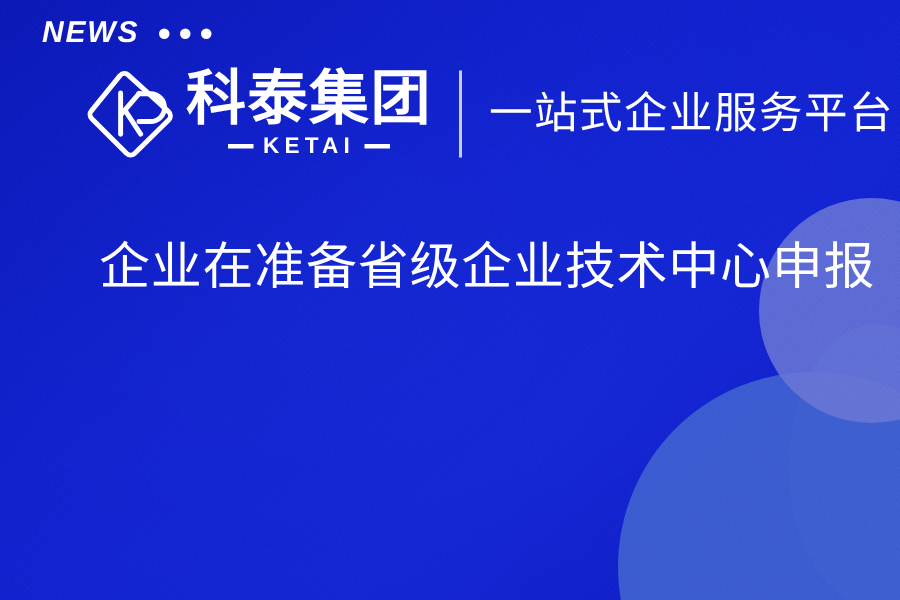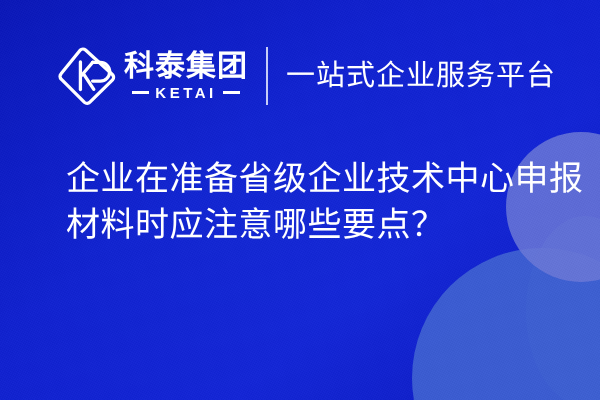--- a/index.html
+++ b/index.html
@@ -125,21 +125,21 @@
   .brand-words {
     margin-left: 6px;
     display: flex;
     flex-direction: column;
     align-items: center;
     justify-content: center;
   }
   .brand-cn {
     font-family: "DejaVu Sans", "Liberation Sans", sans-serif;
     font-weight: 700;
-    font-size: 30px;
+    font-size: 40px;
     line-height: 1.02;
     color: #ffffff;
     letter-spacing: 1px;
     white-space: nowrap;
   }
   .brand-en {
     display: flex;
     align-items: center;
     gap: 6px;
     margin-top: 2px;
@@ -214,20 +214,28 @@
 </style>
 </head>
 <body>
 
 <div class="banner">
 
   <div class="corner-arc-mid"></div>
   <div class="corner-arc-outer"></div>
   <div class="corner-arc-inner"></div>
 
+  <div class="news-row">
+    <div class="news-label">NEWS</div>
+    <div class="news-dots">
+      <i></i>
+      <i></i>
+      <i></i>
+    </div>
+  </div>
 
   <div class="brand-row">
 
     <svg class="brand-mark" viewBox="0 0 64 64" aria-hidden="true">
       <g fill="none" stroke="#ffffff" stroke-width="3.4" stroke-linecap="round" stroke-linejoin="round">
         <path d="M30.5 5.2 L58.2 30.4 a4 4 0 0 1 0.2 5.6 L35.0 59.0 a4 4 0 0 1 -5.6 0.2 L5.4 35.3 a4 4 0 0 1 -0.2 -5.6 L24.9 5.4 a4 4 0 0 1 5.6 -0.2 Z"></path>
         <path d="M25.2 17.5 L25.2 46.0"></path>
         <path d="M25.4 32.5 L38.0 17.8"></path>
         <path d="M28.6 30.0 L39.0 45.8"></path>
         <path d="M37.6 18.0 L45.8 18.0 a9.6 9.6 0 0 1 0 19.2 L37.8 37.2"></path>
@@ -246,16 +254,15 @@
     <div class="brand-divider"></div>
 
     <div class="tagline-block">
       <div class="tagline-main">一站式企业服务平台</div>
     </div>
 
   </div>
 
   <div class="headline">
     <div class="headline-line">企业在准备省级企业技术中心申报</div>
-    <div class="headline-line">材料时应注意哪些要点？</div>
   </div>
 
 </div>
 
 </body></html>

